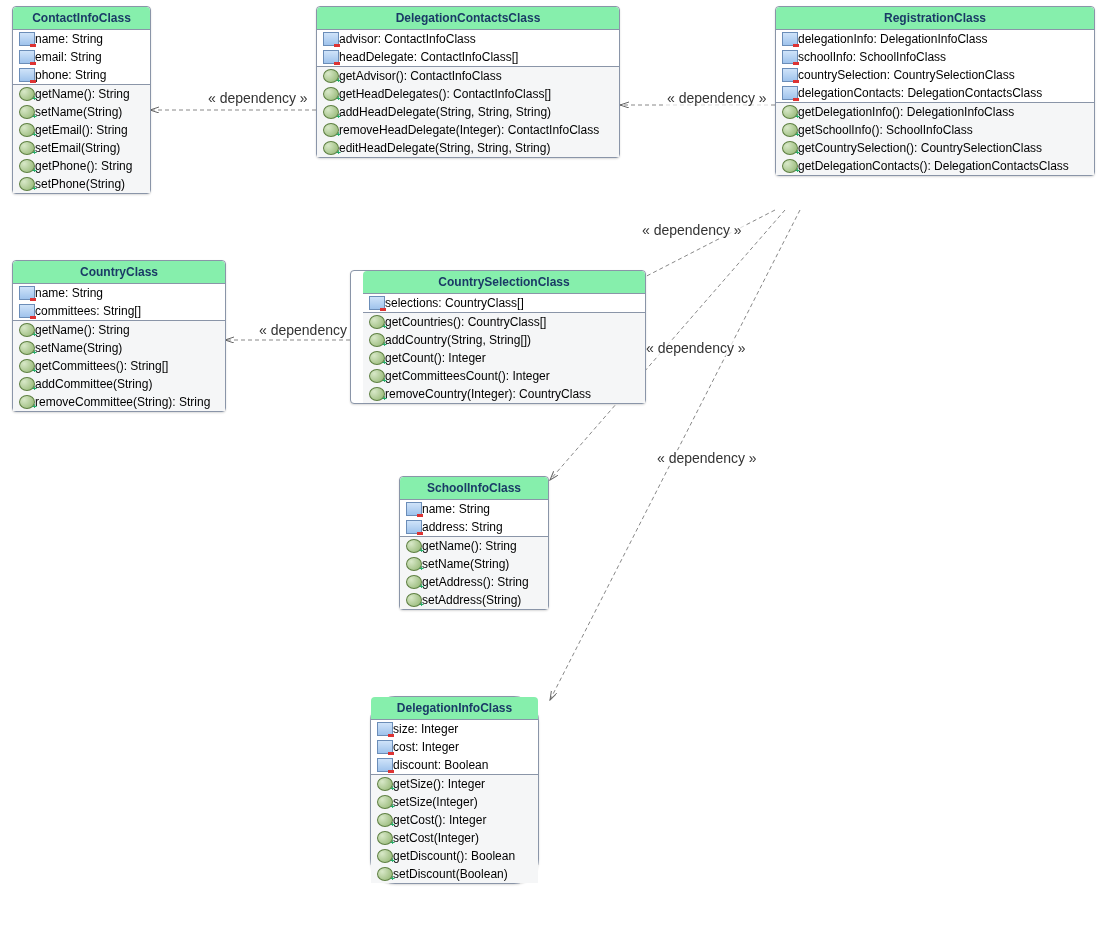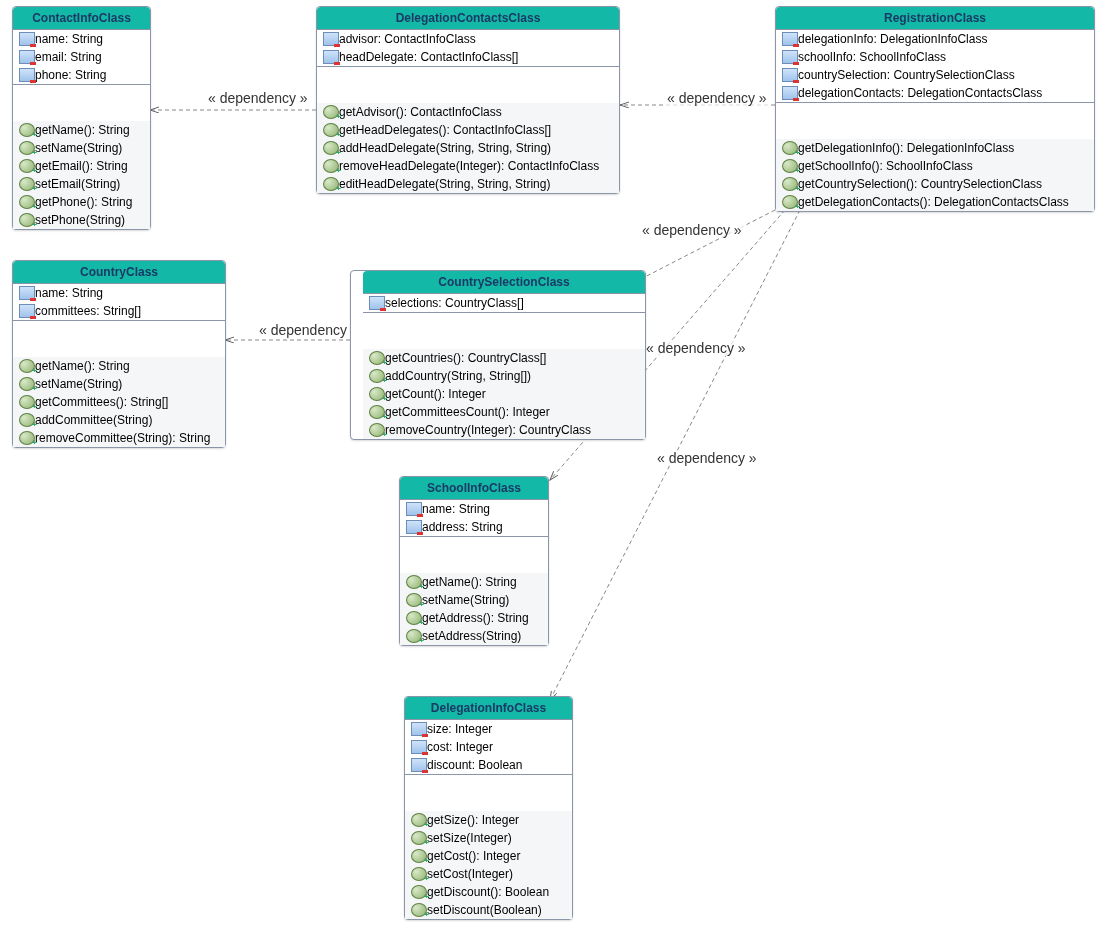--- a/index.html
+++ b/index.html
@@ -12,33 +12,33 @@
   position: relative;
 }
 .class-box {
   position: absolute;
   border: 1px solid #8a95a8;
   border-radius: 4px;
   background: #fff;
   box-shadow: 0 1px 2px rgba(0,0,0,0.15);
 }
 .class-title {
-  background: #14b8a6;
+  background: #86efac;
   border-bottom: 1px solid #8a95a8;
   color: #1a3a66;
   font-weight: bold;
   text-align: center;
   padding: 4px 8px;
   border-top-left-radius: 4px;
   border-top-right-radius: 4px;
 }
 .section {
   border-bottom: 1px solid #8a95a8;
 }
-.section:last-child { border-bottom: none; margin-top: 36px; }
+.section:last-child { border-bottom: none; }
 .row {
   display: flex;
   align-items: flex-end;
   gap: 0;
   padding: 2px 6px;
   background: #fff;
 }
 .section.methods .row { background: #f5f6f7; }
 .icon {
   width: 14px;
@@ -329,21 +329,21 @@
         <span class="icon meth"></span>
         <span>getAddress(): String</span>
       </div>
       <div class="row">
         <span class="icon meth"></span>
         <span>setAddress(String)</span>
       </div>
     </div>
 </div>
 
-<div class="class-box" style="left:404px; top:696px; width:167px;">
+<div class="class-box" style="left:370px; top:696px; width:167px;border-radius:25px;">
   <div class="class-title">DelegationInfoClass</div>
   <div class="section attrs">
       <div class="row">
         <span class="icon attr"></span>
         <span>size: Integer</span>
       </div>
       <div class="row">
         <span class="icon attr"></span>
         <span>cost: Integer</span>
       </div>

